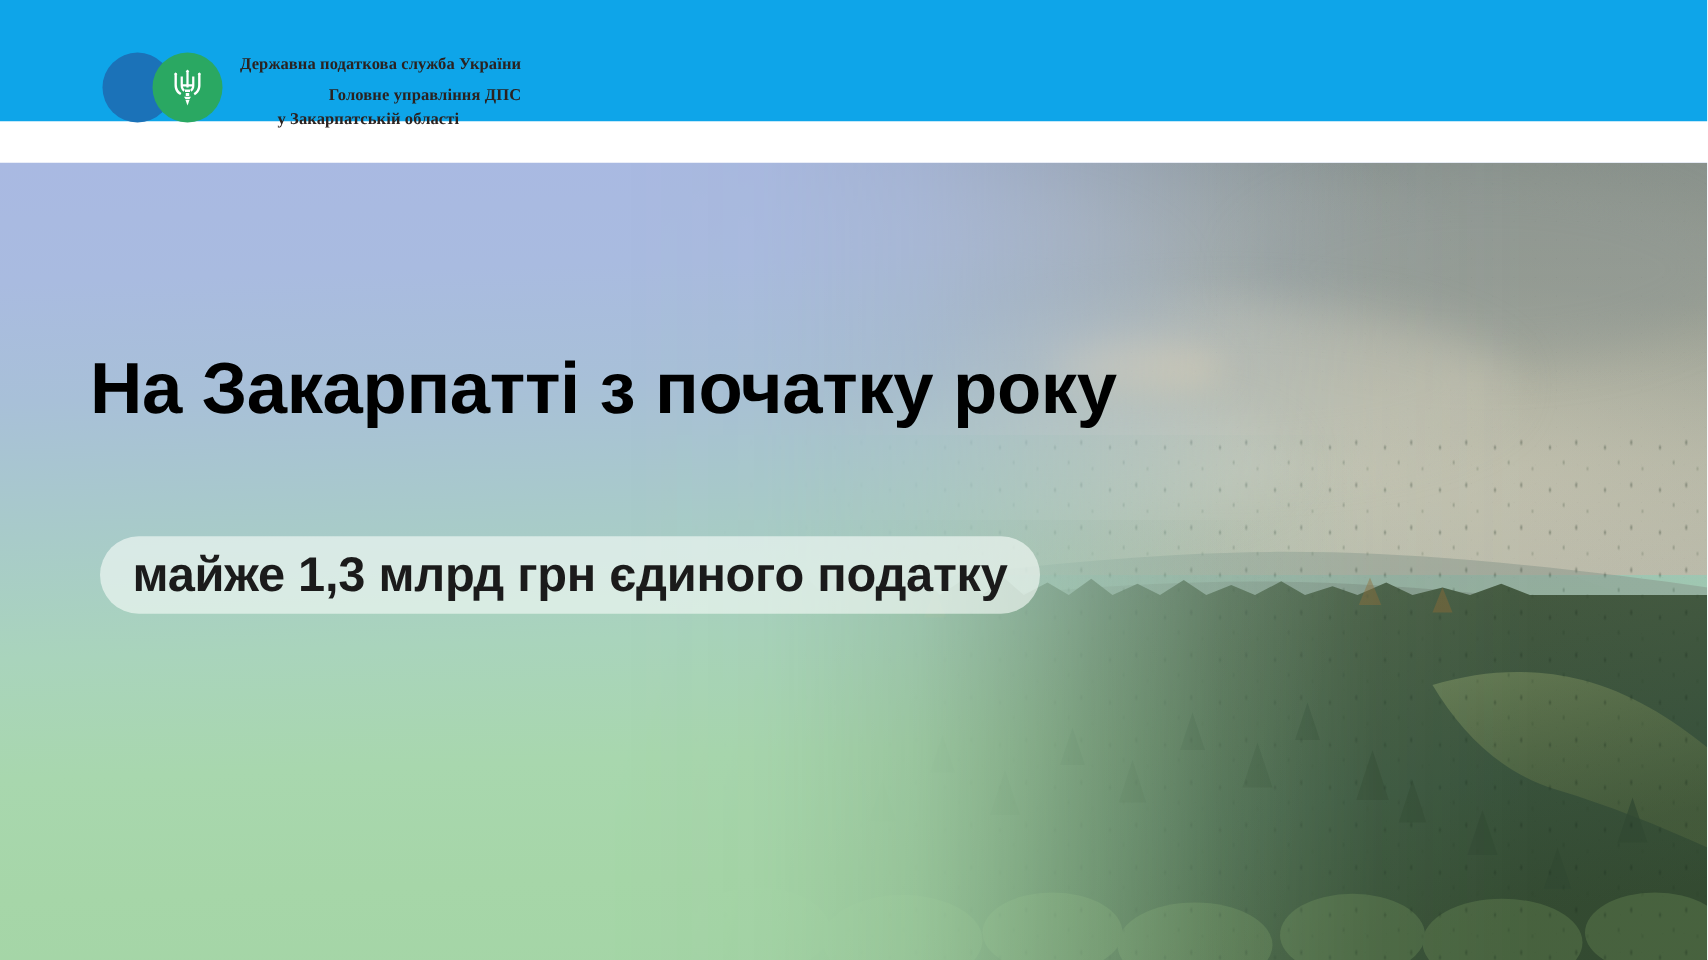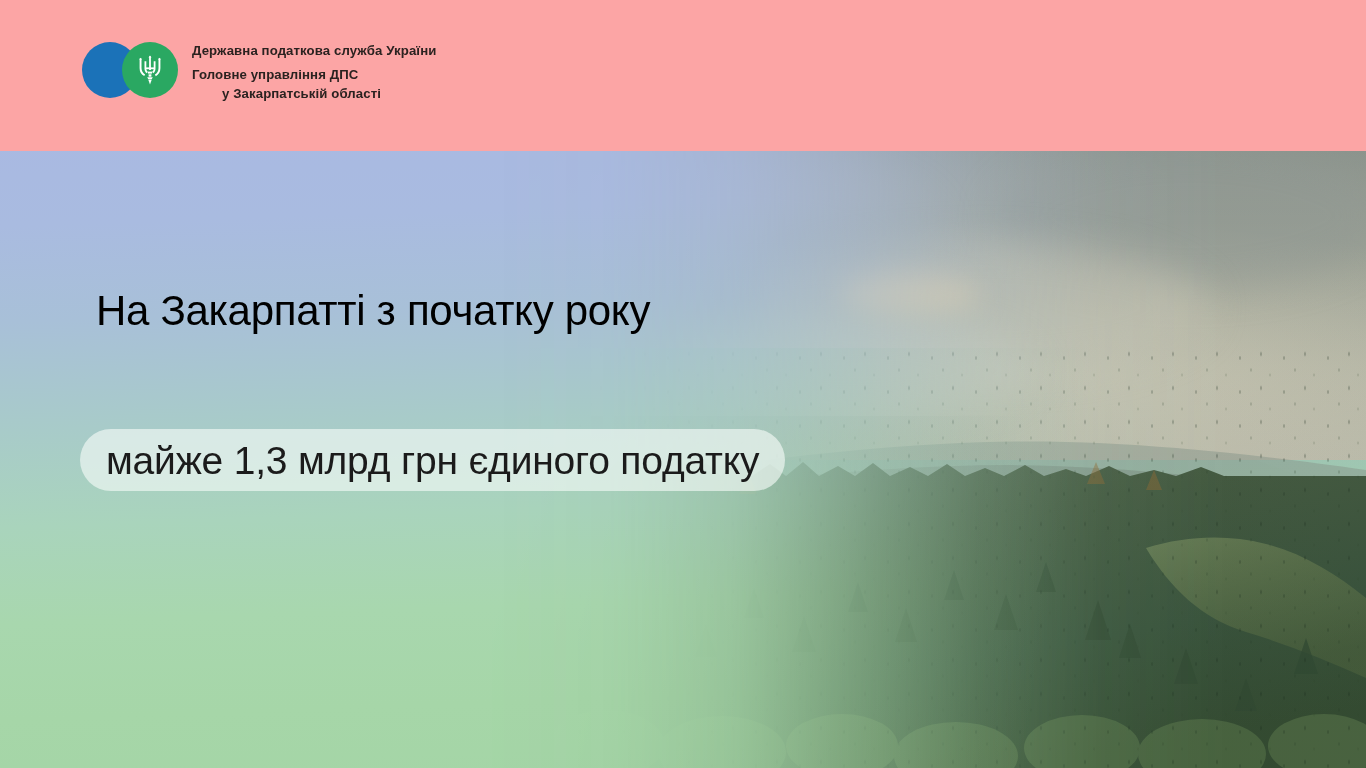--- a/index.html
+++ b/index.html
@@ -19,23 +19,24 @@
     height: 768px;
     overflow: hidden;
     background: #ffffff;
   }
 
   
   .header {
     position: absolute;
     left: 0; top: 0;
     width: 1366px;
-    height: 151px;
-    background: #fca5a5;
+    height: 97px;
+    background: #0ea5e9;
     z-index: 40;
+    font-family: Liberation Serif, serif;
   }
   .logo-block {
     position: absolute;
     left: 82px;
     top: 42px;
     display: flex;
     align-items: flex-start;
   }
   .logo-marks {
     position: relative;
@@ -73,21 +74,21 @@
     padding-top: 1px;
   }
   .logo-line {
     color: #2b2220;
     font-weight: bold;
     font-size: 13.2px;
     letter-spacing: 0.1px;
     white-space: nowrap;
   }
   .logo-line-1 { margin-bottom: 8px; }
-  .logo-line-2 { line-height: 1.42; }
+  .logo-line-2 { line-height: 1.42; text-align: right; }
   .logo-line-3 { line-height: 1.42; margin-left: 30px; }
 
   
   .canvas {
     position: absolute;
     left: 0; top: 130px;
     width: 1366px;
     height: 638px;
     overflow: hidden;
   }
@@ -247,46 +248,46 @@
   
   .content {
     position: absolute;
     left: 0; top: 130px;
     width: 1366px;
     height: 638px;
     z-index: 30;
   }
   .headline {
     position: absolute;
-    left: 96px;
+    left: 72px;
     top: 140px;
     width: 1000px;
     color: #000000;
-    font-weight: normal;
-    font-size: 42px;
+    font-weight: bold;
+    font-size: 58px;
     line-height: 82px;
     letter-spacing: -0.3px;
   }
   .headline-line { display: block; white-space: nowrap; }
 
   .subtitle-pill {
     position: absolute;
     left: 80px;
     top: 299px;
     height: 62px;
     padding: 0 26px;
     display: flex;
     align-items: center;
     border-radius: 31px;
     background: rgba(247,251,248,0.62);
   }
   .subtitle-text {
     color: #1b1b1b;
     font-size: 39px;
-    font-weight: normal;
+    font-weight: bold;
     line-height: 1;
     letter-spacing: -0.2px;
     white-space: nowrap;
   }
 </style>
 </head>
 <body>
 
 <div class="banner">
 

